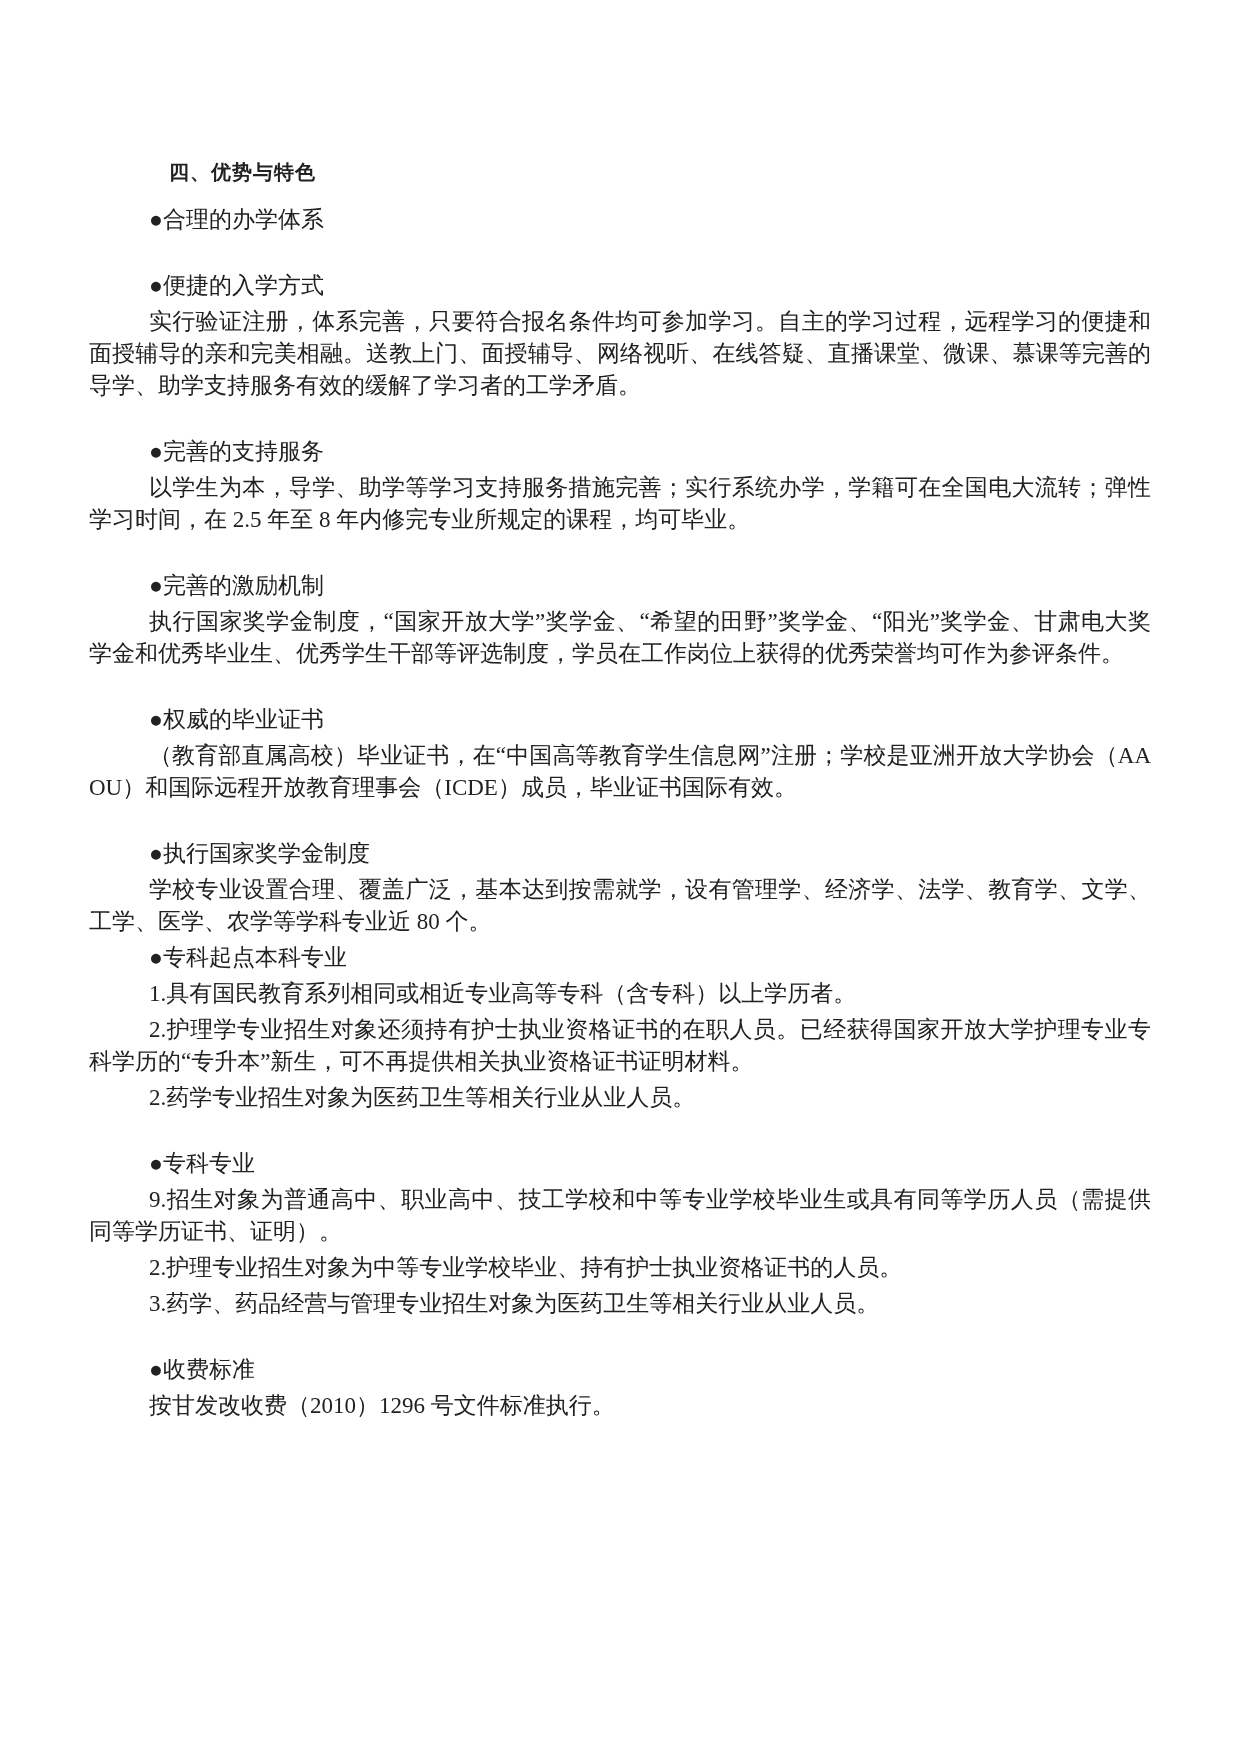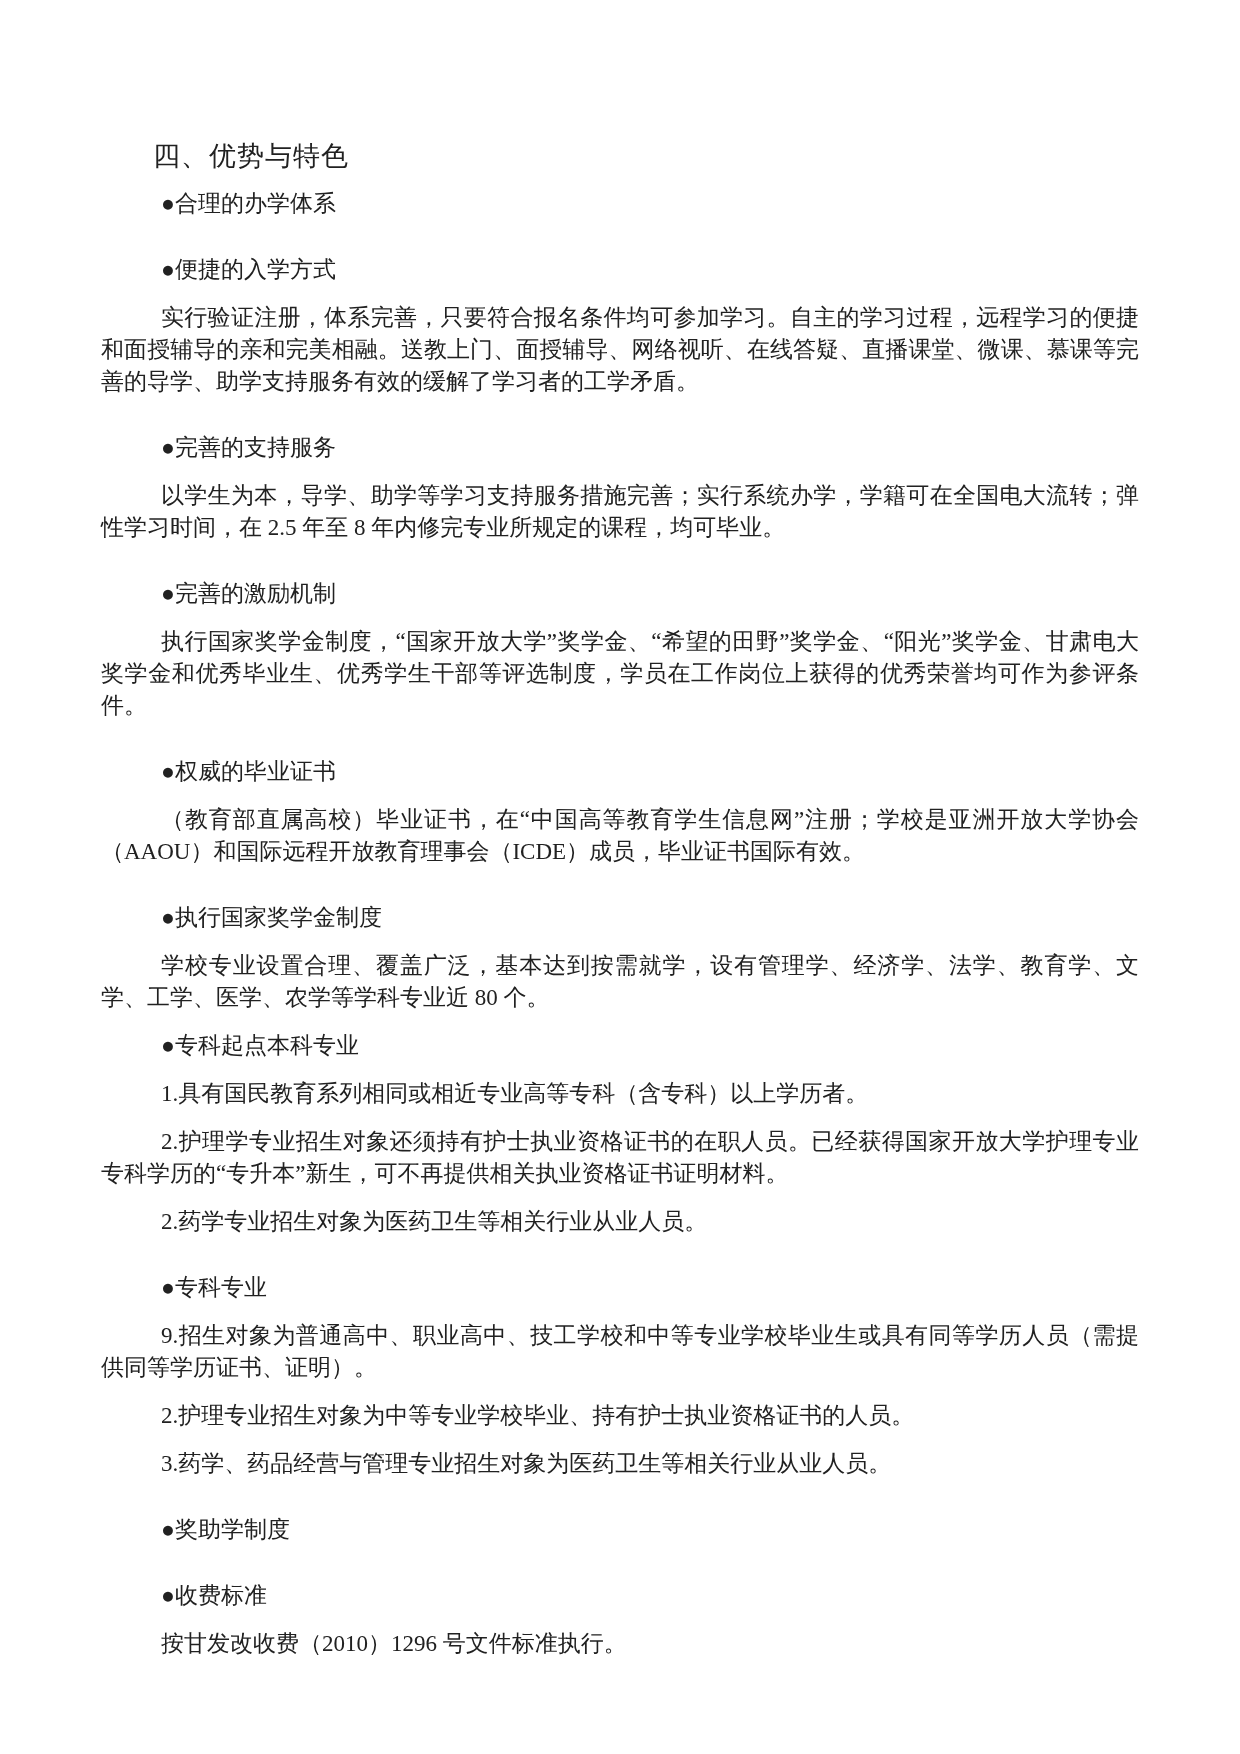--- a/index.html
+++ b/index.html
@@ -14,30 +14,30 @@
     box-sizing: border-box;
     background: #ffffff;
     padding: 140px 85px 0 85px;
     overflow: hidden;
     font-family: "Liberation Serif", "DejaVu Serif", serif;
     font-size: 23px;
     line-height: 32px;
     color: #212121;
   }
   .heading {
-    margin: 0;
+    margin: 16px;
     font-family: "Liberation Sans", "DejaVu Sans", sans-serif;
-    font-weight: normal;
-    font-size: 27px;
+    font-weight: bold;
+    font-size: 20px;
     line-height: 32px;
     text-indent: 68px;
     letter-spacing: 1px;
   }
   .bullet, .para {
-    margin: 16px;
+    margin: 4px;
     text-indent: 60px;
     text-align: justify;
     text-justify: inter-ideograph;
     word-break: break-all;
   }
   .gap {
     margin-top: 34px;
   }
 </style>
 </head>
@@ -68,18 +68,17 @@
   <p class="bullet">●专科起点本科专业</p>
   <p class="para">1.具有国民教育系列相同或相近专业高等专科（含专科）以上学历者。</p>
   <p class="para">2.护理学专业招生对象还须持有护士执业资格证书的在职人员。已经获得国家开放大学护理专业专科学历的“专升本”新生，可不再提供相关执业资格证书证明材料。</p>
   <p class="para">2.药学专业招生对象为医药卫生等相关行业从业人员。</p>
 
   <p class="bullet gap">●专科专业</p>
   <p class="para">9.招生对象为普通高中、职业高中、技工学校和中等专业学校毕业生或具有同等学历人员（需提供同等学历证书、证明）。</p>
   <p class="para">2.护理专业招生对象为中等专业学校毕业、持有护士执业资格证书的人员。</p>
   <p class="para">3.药学、药品经营与管理专业招生对象为医药卫生等相关行业从业人员。</p>
 
-  <p class="bullet gap">●奖助学制度</p>
 
   <p class="bullet gap">●收费标准</p>
   <p class="para">按甘发改收费（2010）1296 号文件标准执行。</p>
 
 </div>
 
 </body></html>

